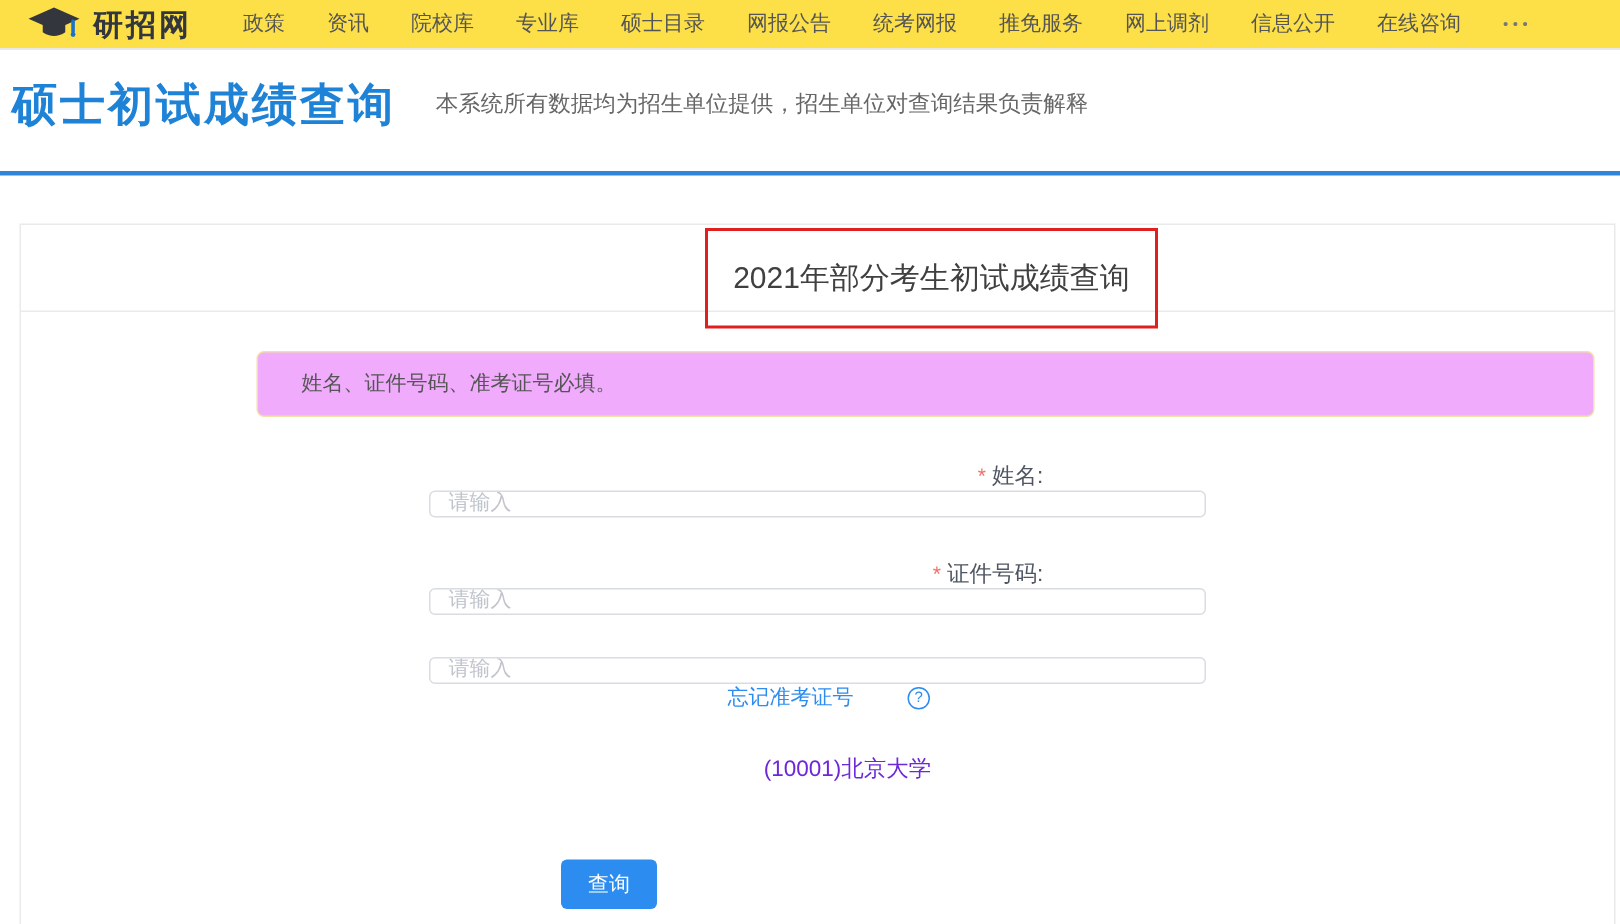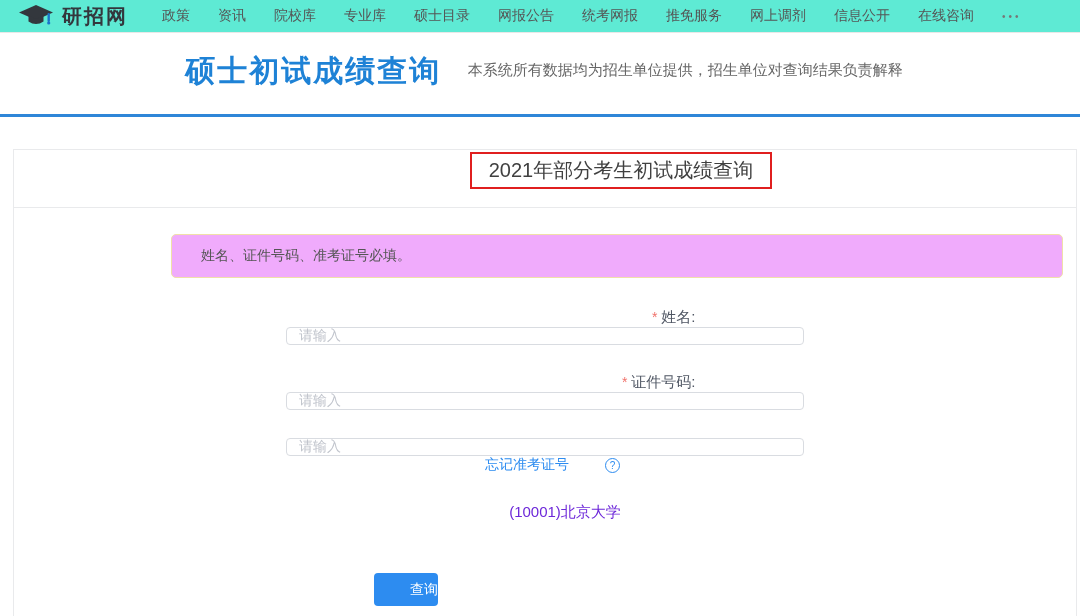--- a/index.html
+++ b/index.html
@@ -1,41 +1,41 @@
 <!DOCTYPE html>
 <html><head>
 <meta charset="utf-8">
 <style>
   * { margin: 0; padding: 0; box-sizing: border-box; }
   html, body { width: 1080px; height: 616px; overflow: hidden; background: #fff;
     font-family: "Liberation Sans", "DejaVu Sans", sans-serif; }
 
   
   .topnav { height: 33px; display: flex; align-items: center; padding-left: 18px;
-    border-bottom: 1px solid #e8e8e8; background: #5eead4; }
+    border-bottom: 1px solid #e8e8e8; background: #fde047; }
   .logo { display: flex; align-items: center; margin-right: 34px; cursor: pointer; }
   .logo-text { font-size: 20px; font-weight: bold; color: #33373d; margin-left: 8px;
     letter-spacing: 2px; font-family: "Liberation Serif", "DejaVu Serif", serif; }
   .nav-items { display: flex; align-items: center; gap: 28px; }
   .nav-item { font-size: 14px; color: #555; cursor: pointer; white-space: nowrap; }
   .nav-more { font-size: 10px; color: #777; letter-spacing: 3px; cursor: pointer; }
 
   
-  .page-head { padding: 18px 0 0 8px; height: 81px; text-align: center; }
+  .page-head { padding: 18px 0 0 8px; height: 81px; }
   .page-title { display: inline-block; font-size: 30px; font-weight: bold;
     color: #1e82d6; letter-spacing: 2px; line-height: 40px; }
   .page-subtitle { display: inline-block; font-size: 15px; color: #666;
     margin-left: 22px; vertical-align: 6px; }
   .blue-divider { height: 3px; background: #2f86d8; width: 1080px; }
 
   
   .card { margin: 32px 3px 0 13px; width: 1064px; height: 500px;
     border: 1px solid #e9eaec; background: #fff; }
   .card-header { position: relative; height: 58px; border-bottom: 1px solid #e9eaec; }
-  .red-annotation { position: absolute; left: 456px; top: 2px; width: 302px; height: 37px;
+  .red-annotation { position: absolute; left: 456px; top: 2px; width: 302px; height: 67px;
     border: 2px solid #e01f1f; display: flex; align-items: center; justify-content: center; }
   .card-heading { font-size: 20px; color: #404040; white-space: nowrap; }
 
   .card-body { padding-top: 26px; }
   .notice { margin-left: 157px; width: 892px; height: 44px; background: #f0abfc;
     border: 1px solid #f0e0a8; border-radius: 5px; display: flex; align-items: center;
     padding-left: 29px; font-size: 14px; color: #555; }
 
   
   .form { margin-top: 30px; }
@@ -50,21 +50,21 @@
   .forgot-link { margin-left: 15px; font-size: 14px; color: #2d8cf0; cursor: pointer;
     display: flex; align-items: center; white-space: nowrap; gap: 34px; }
   .help-circle { display: inline-flex; align-items: center; justify-content: center;
     width: 15px; height: 15px; border: 1px solid #2d8cf0; border-radius: 50%;
     font-size: 10px; margin-left: 2px; color: #2d8cf0; }
   .static-value { font-size: 15px; color: #6d28d9; margin-left: 40px; }
 
   .btn-row { margin-left: 360px; margin-top: 38px; }
   .query-btn { width: 64px; height: 33px; background: #2d8cf0; color: #fff;
     border: none; border-radius: 4px; font-size: 14px; cursor: pointer;
-    font-family: "Liberation Sans", "DejaVu Sans", sans-serif; text-align: right; }
+    font-family: "Liberation Sans", "DejaVu Sans", sans-serif; }
 </style>
 </head>
 <body>
 
 <div class="topnav">
   <div class="logo">
     <span style="display:inline-flex;">
       <svg width="36" height="24" viewBox="0 0 36 24">
         <polygon points="18,1 35,8.5 18,16 1,8.5" fill="#33373d"></polygon>
         <path d="M10.5 11.5 L10.5 17.5 Q18 22.5 25.5 17.5 L25.5 11.5 L18 15 Z" fill="#33373d"></path>

